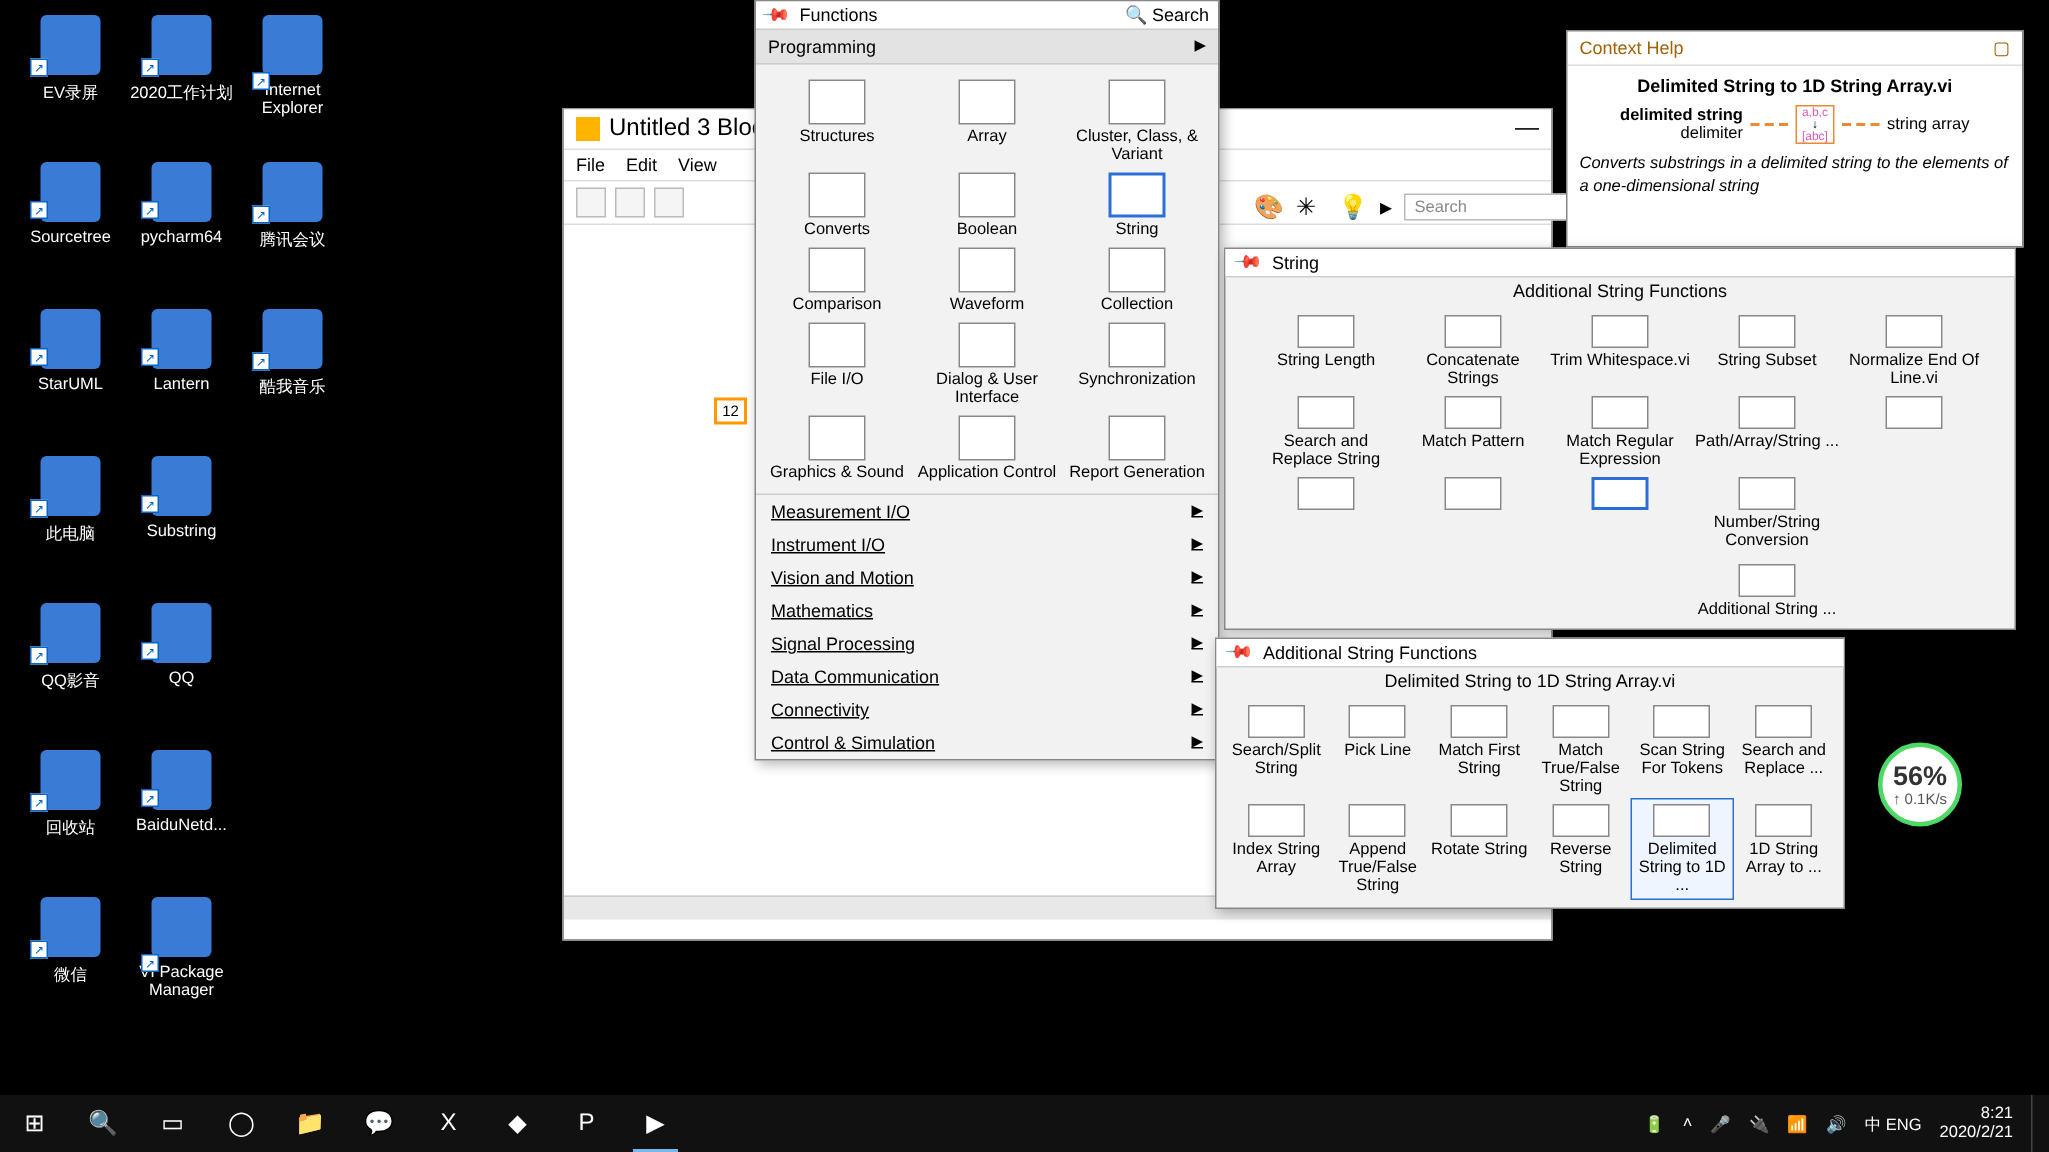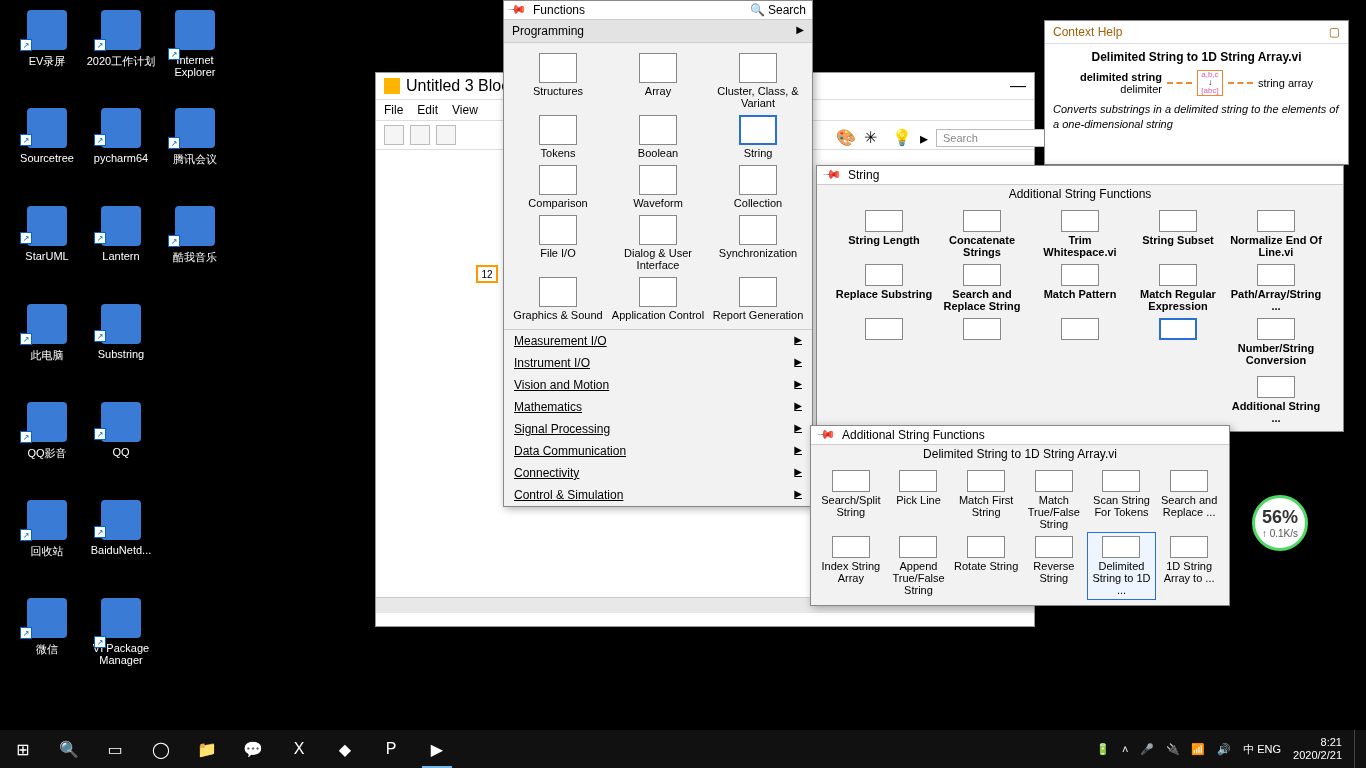--- a/index.html
+++ b/index.html
@@ -33,21 +33,21 @@
 .fpal .cell { text-align: center; font-size: 11px; padding: 2px; cursor: pointer; }
 .fpal .cell .cicon { width: 38px; height: 30px; margin: 2px auto 2px; background: #fff; border: 1px solid #888; position: relative; }
 .fpal .cell .cicon.sel { border: 2px solid #2a6fd6; }
 .fpal .cats { border-top:1px solid #ccc; }
 .fpal .cat { padding: 4px 10px; font-size: 12px; display:flex; justify-content:space-between; cursor:pointer;text-decoration:underline; }
 
 
 .spal { position: absolute; top: 165px; left: 816px; width: 528px; background: #f2f2f2; border: 1px solid #888; box-shadow: 2px 2px 8px rgba(0,0,0,0.3); z-index: 11; }
 .spal .head { display:flex; align-items:center; padding: 2px 8px; font-size: 12px; background: #fff; border-bottom:1px solid #ccc; }
 .spal .subtitle { text-align:center; font-size:12px; padding: 2px 0; }
-.spal .grid { display:grid; grid-template-columns: repeat(5, 1fr); padding: 4px 18px 4px; gap:0;font-weight:bold; }
+.spal .grid { display:grid; grid-template-columns: repeat(5, 1fr); padding: 4px 18px 4px; gap:0; }
 .spal .cell { text-align:center; font-size:11px; padding: 1px 0 3px; cursor:pointer; }
 .spal .cell .cicon { width: 38px; height: 22px; margin: 2px auto 2px; background: #fff; border: 1px solid #888; }
 .spal .cell .cicon.sel { border: 2px solid #2a6fd6; }
 
 
 .apal { position: absolute; top: 425px; left: 810px; width: 420px; background: #f2f2f2; border: 1px solid #888; box-shadow: 2px 2px 8px rgba(0,0,0,0.3); z-index: 12; }
 .apal .head { display:flex; align-items:center; padding: 2px 8px; font-size: 12px; background: #fff; border-bottom:1px solid #ccc; }
 .apal .subtitle { text-align:center; font-size:12px; padding: 2px 0; }
 .apal .grid { display:grid; grid-template-columns: repeat(6, 1fr); padding: 4px 6px 6px; }
 .apal .cell { text-align:center; font-size:11px; padding: 1px 0 3px; cursor:pointer; }
@@ -229,21 +229,21 @@
       <div class="cell">
         <div class="cicon"></div>
         <div>Array</div>
       </div>
       <div class="cell">
         <div class="cicon"></div>
         <div>Cluster, Class, &amp; Variant</div>
       </div>
       <div class="cell">
         <div class="cicon"></div>
-        <div>Tokens</div>
+        <div>Converts</div>
       </div>
       <div class="cell">
         <div class="cicon"></div>
         <div>Boolean</div>
       </div>
       <div class="cell">
         <div class="cicon sel"></div>
         <div>String</div>
       </div>
       <div class="cell">
@@ -338,24 +338,20 @@
         <div class="cicon"></div>
         <div>Trim Whitespace.vi</div>
       </div>
       <div class="cell">
         <div class="cicon"></div>
         <div>String Subset</div>
       </div>
       <div class="cell">
         <div class="cicon"></div>
         <div>Normalize End Of Line.vi</div>
-      </div>
-      <div class="cell">
-        <div class="cicon"></div>
-        <div>Replace Substring</div>
       </div>
       <div class="cell">
         <div class="cicon"></div>
         <div>Search and Replace String</div>
       </div>
       <div class="cell">
         <div class="cicon"></div>
         <div>Match Pattern</div>
       </div>
       <div class="cell">

